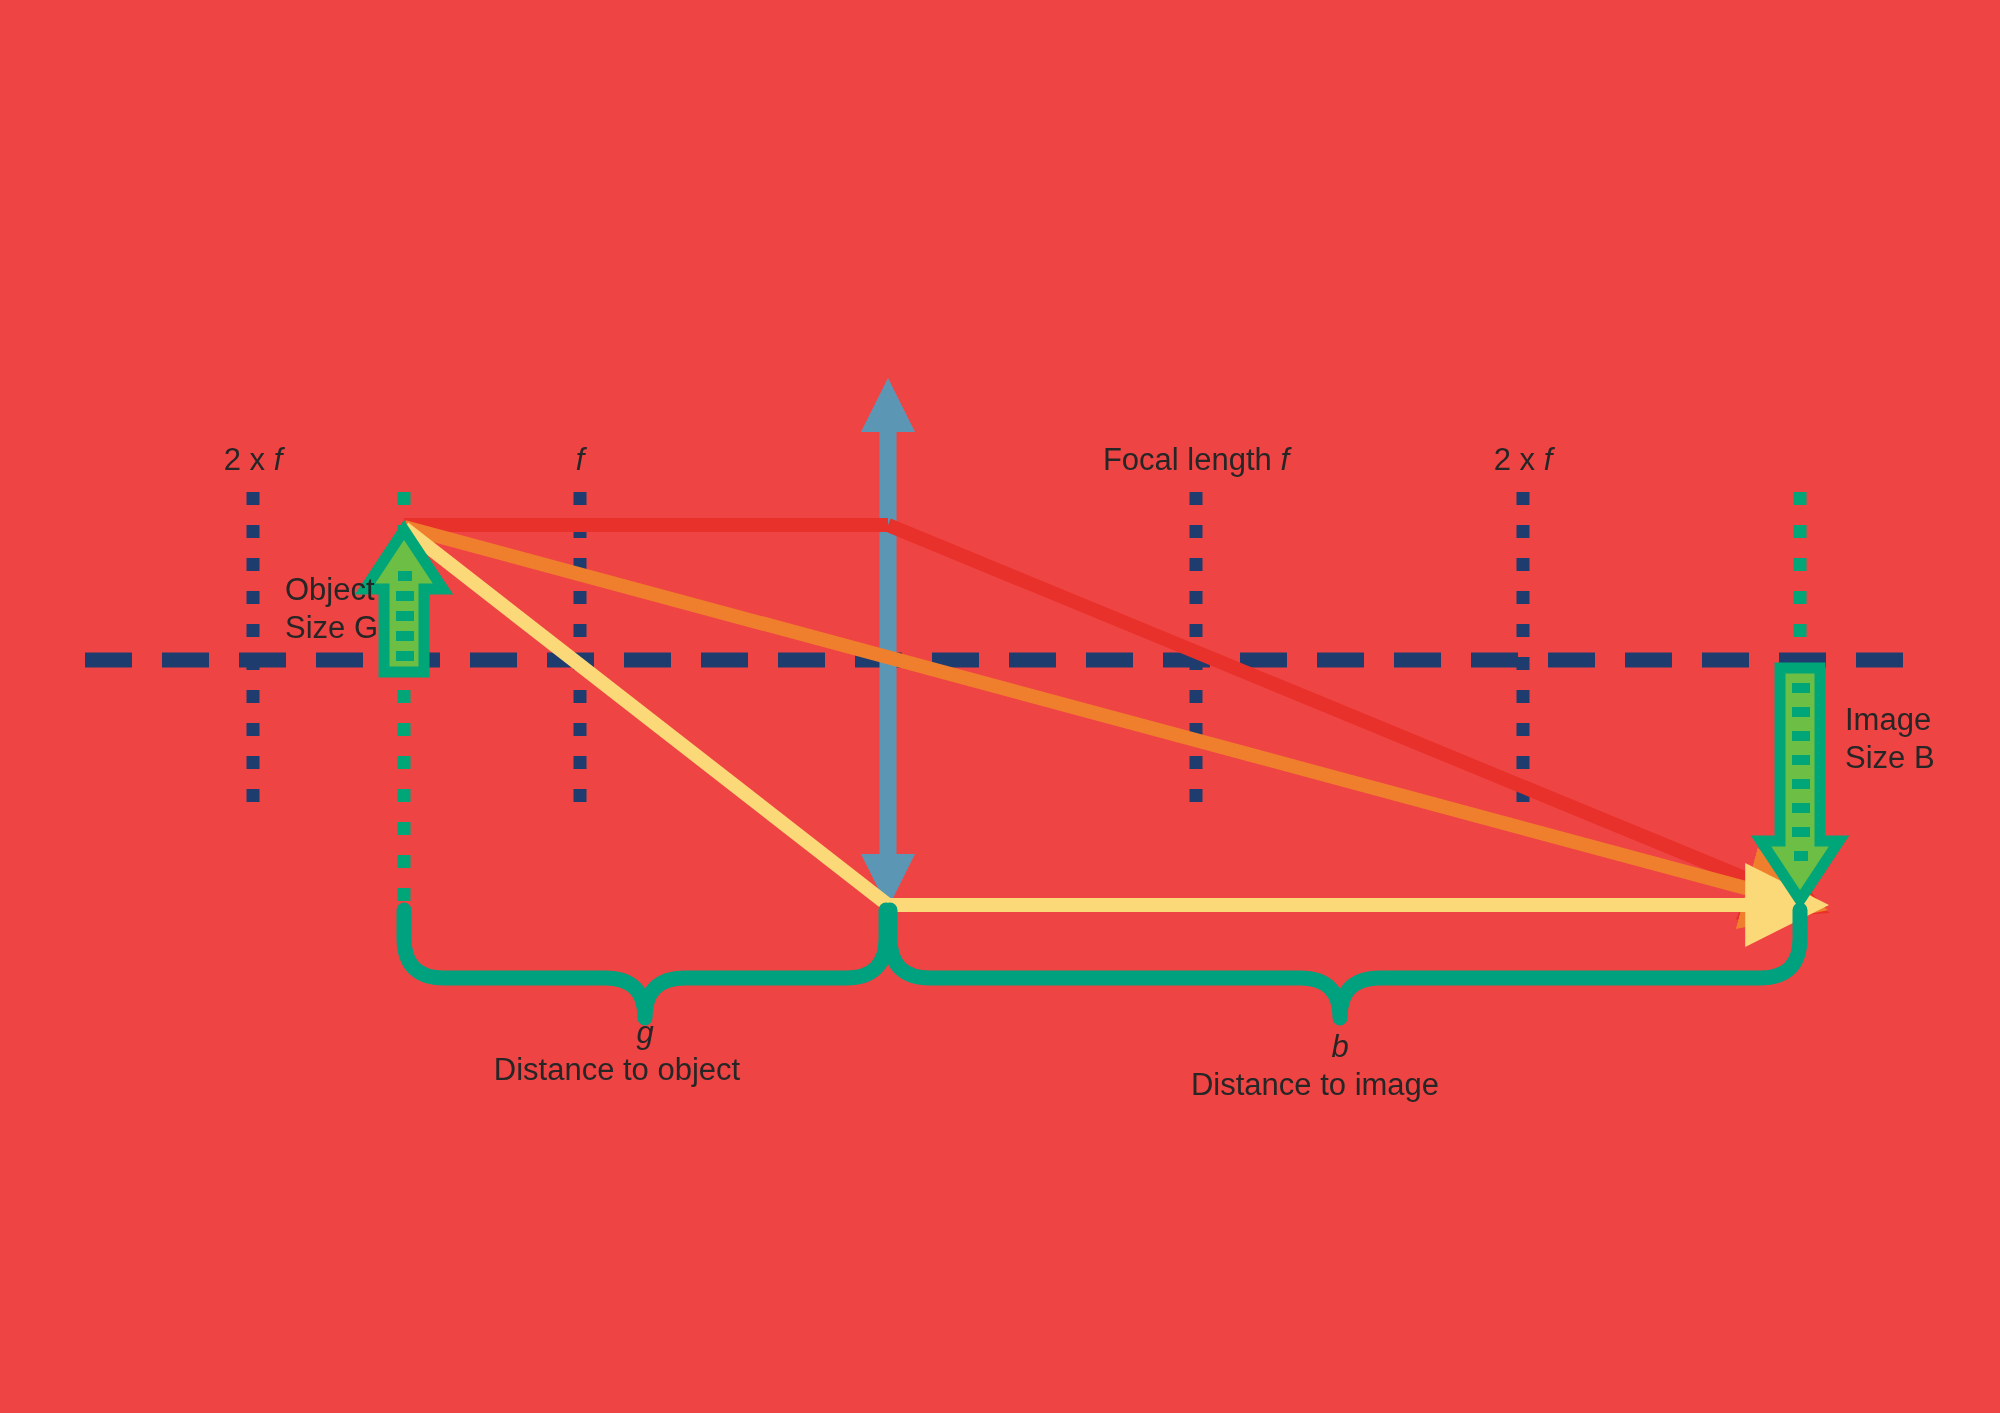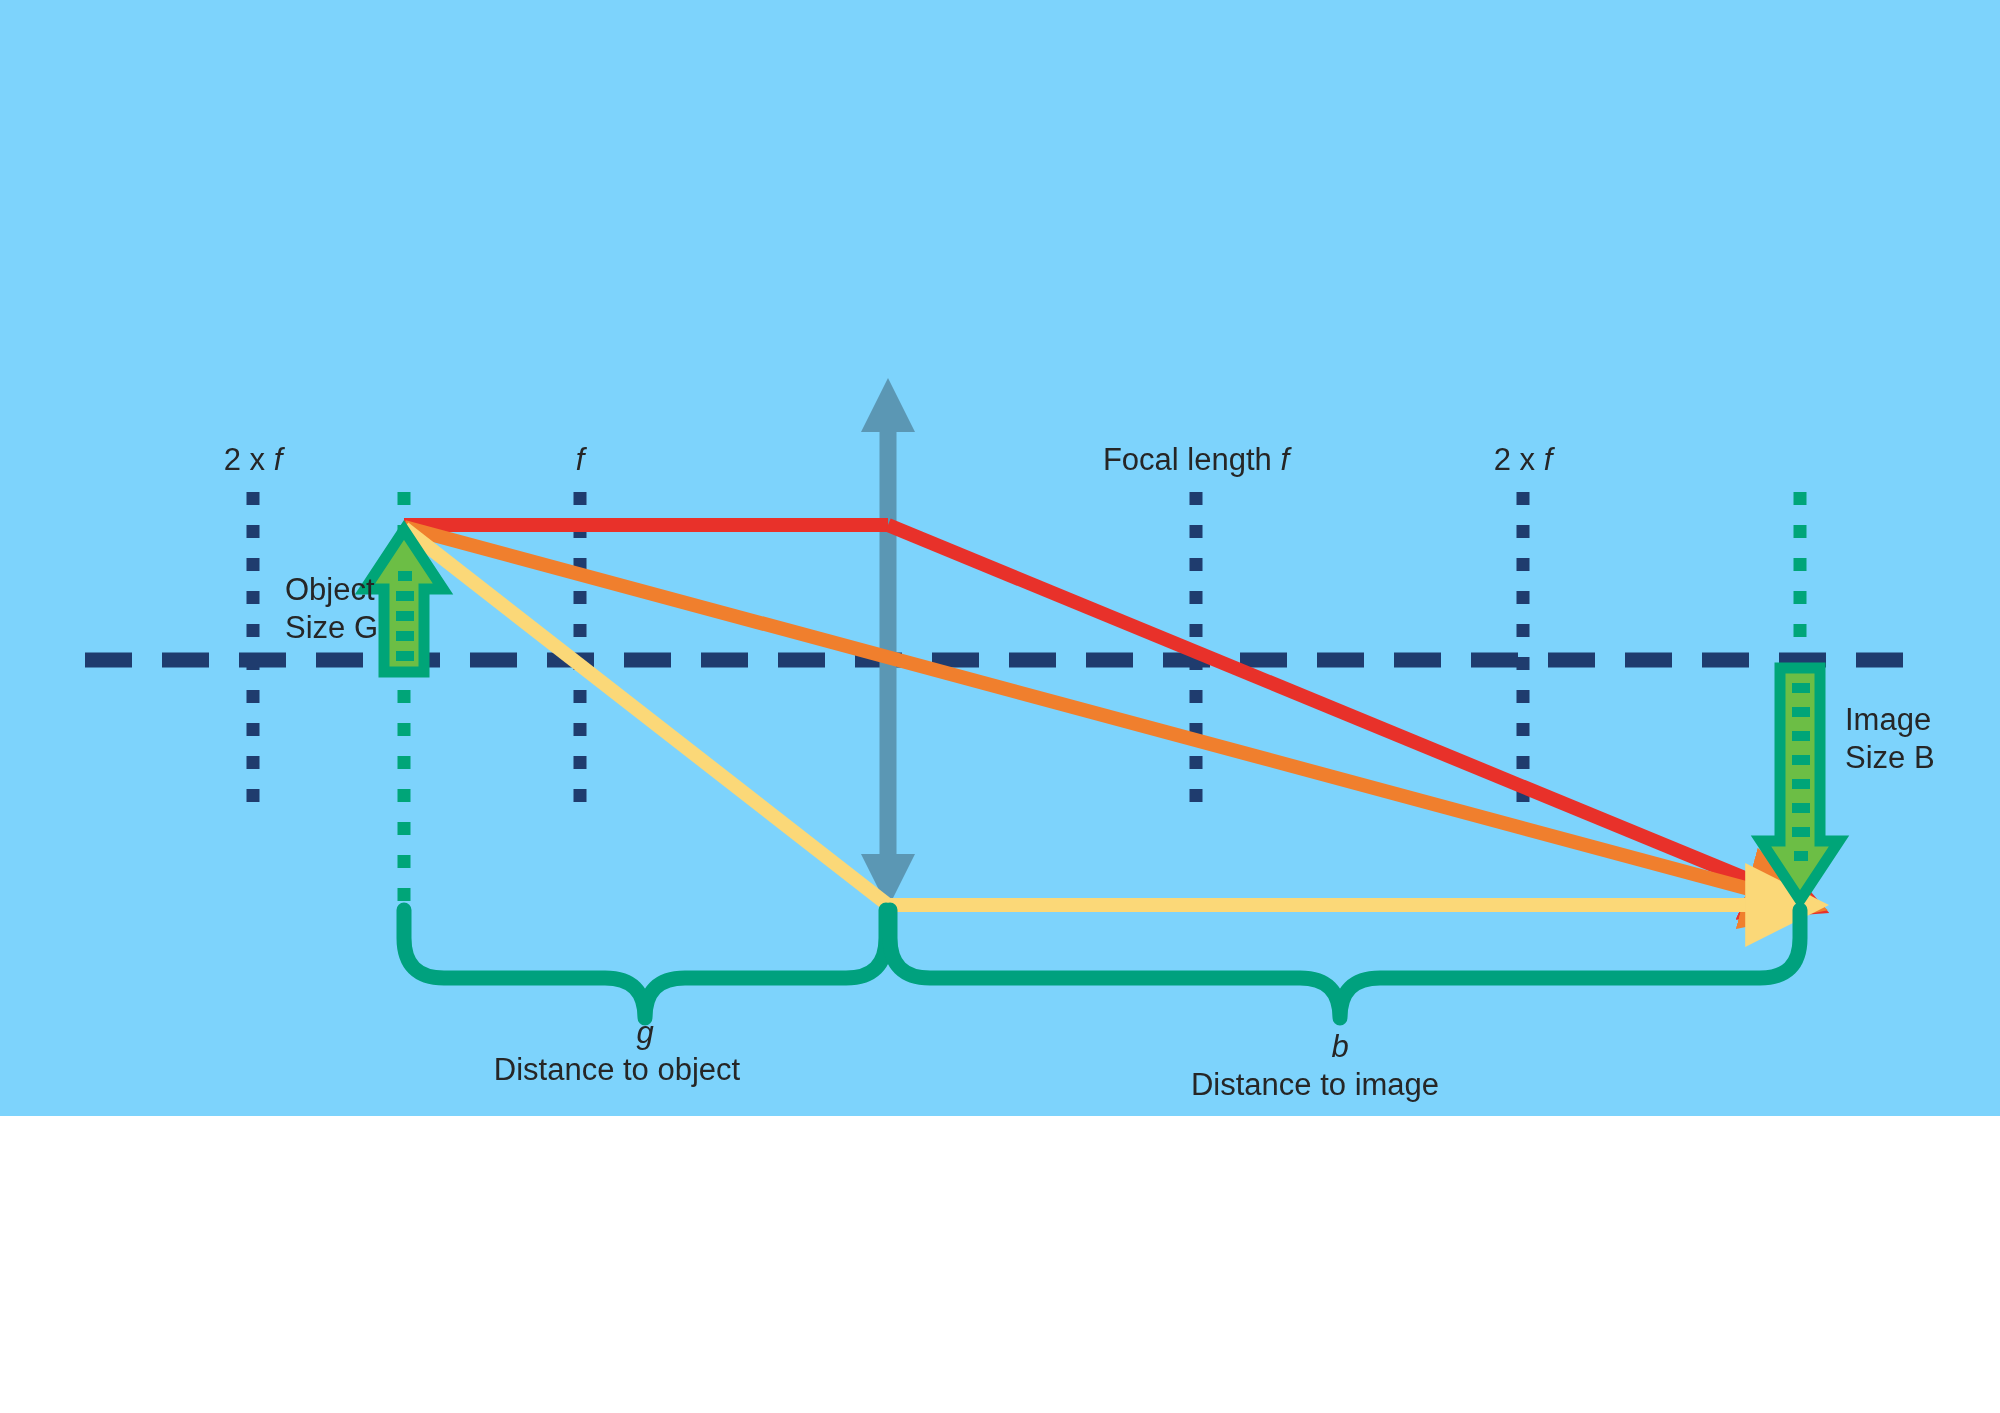--- a/index.html
+++ b/index.html
@@ -9,22 +9,22 @@
   }
   body {
     width: 2000px;
     height: 1413px;
     font-family: "Liberation Sans", sans-serif;
     overflow: hidden;
   }
   #stage {
     position: relative;
     width: 2000px;
-    height: 1116px;
-    background: #7dd3fc;
+    height: 1413px;
+    background: #ef4444;
   }
   #diagram {
     position: absolute;
     left: 0;
     top: 0;
     width: 2000px;
     height: 1413px;
   }
   .lbl {
     font-family: "Liberation Sans", sans-serif;

